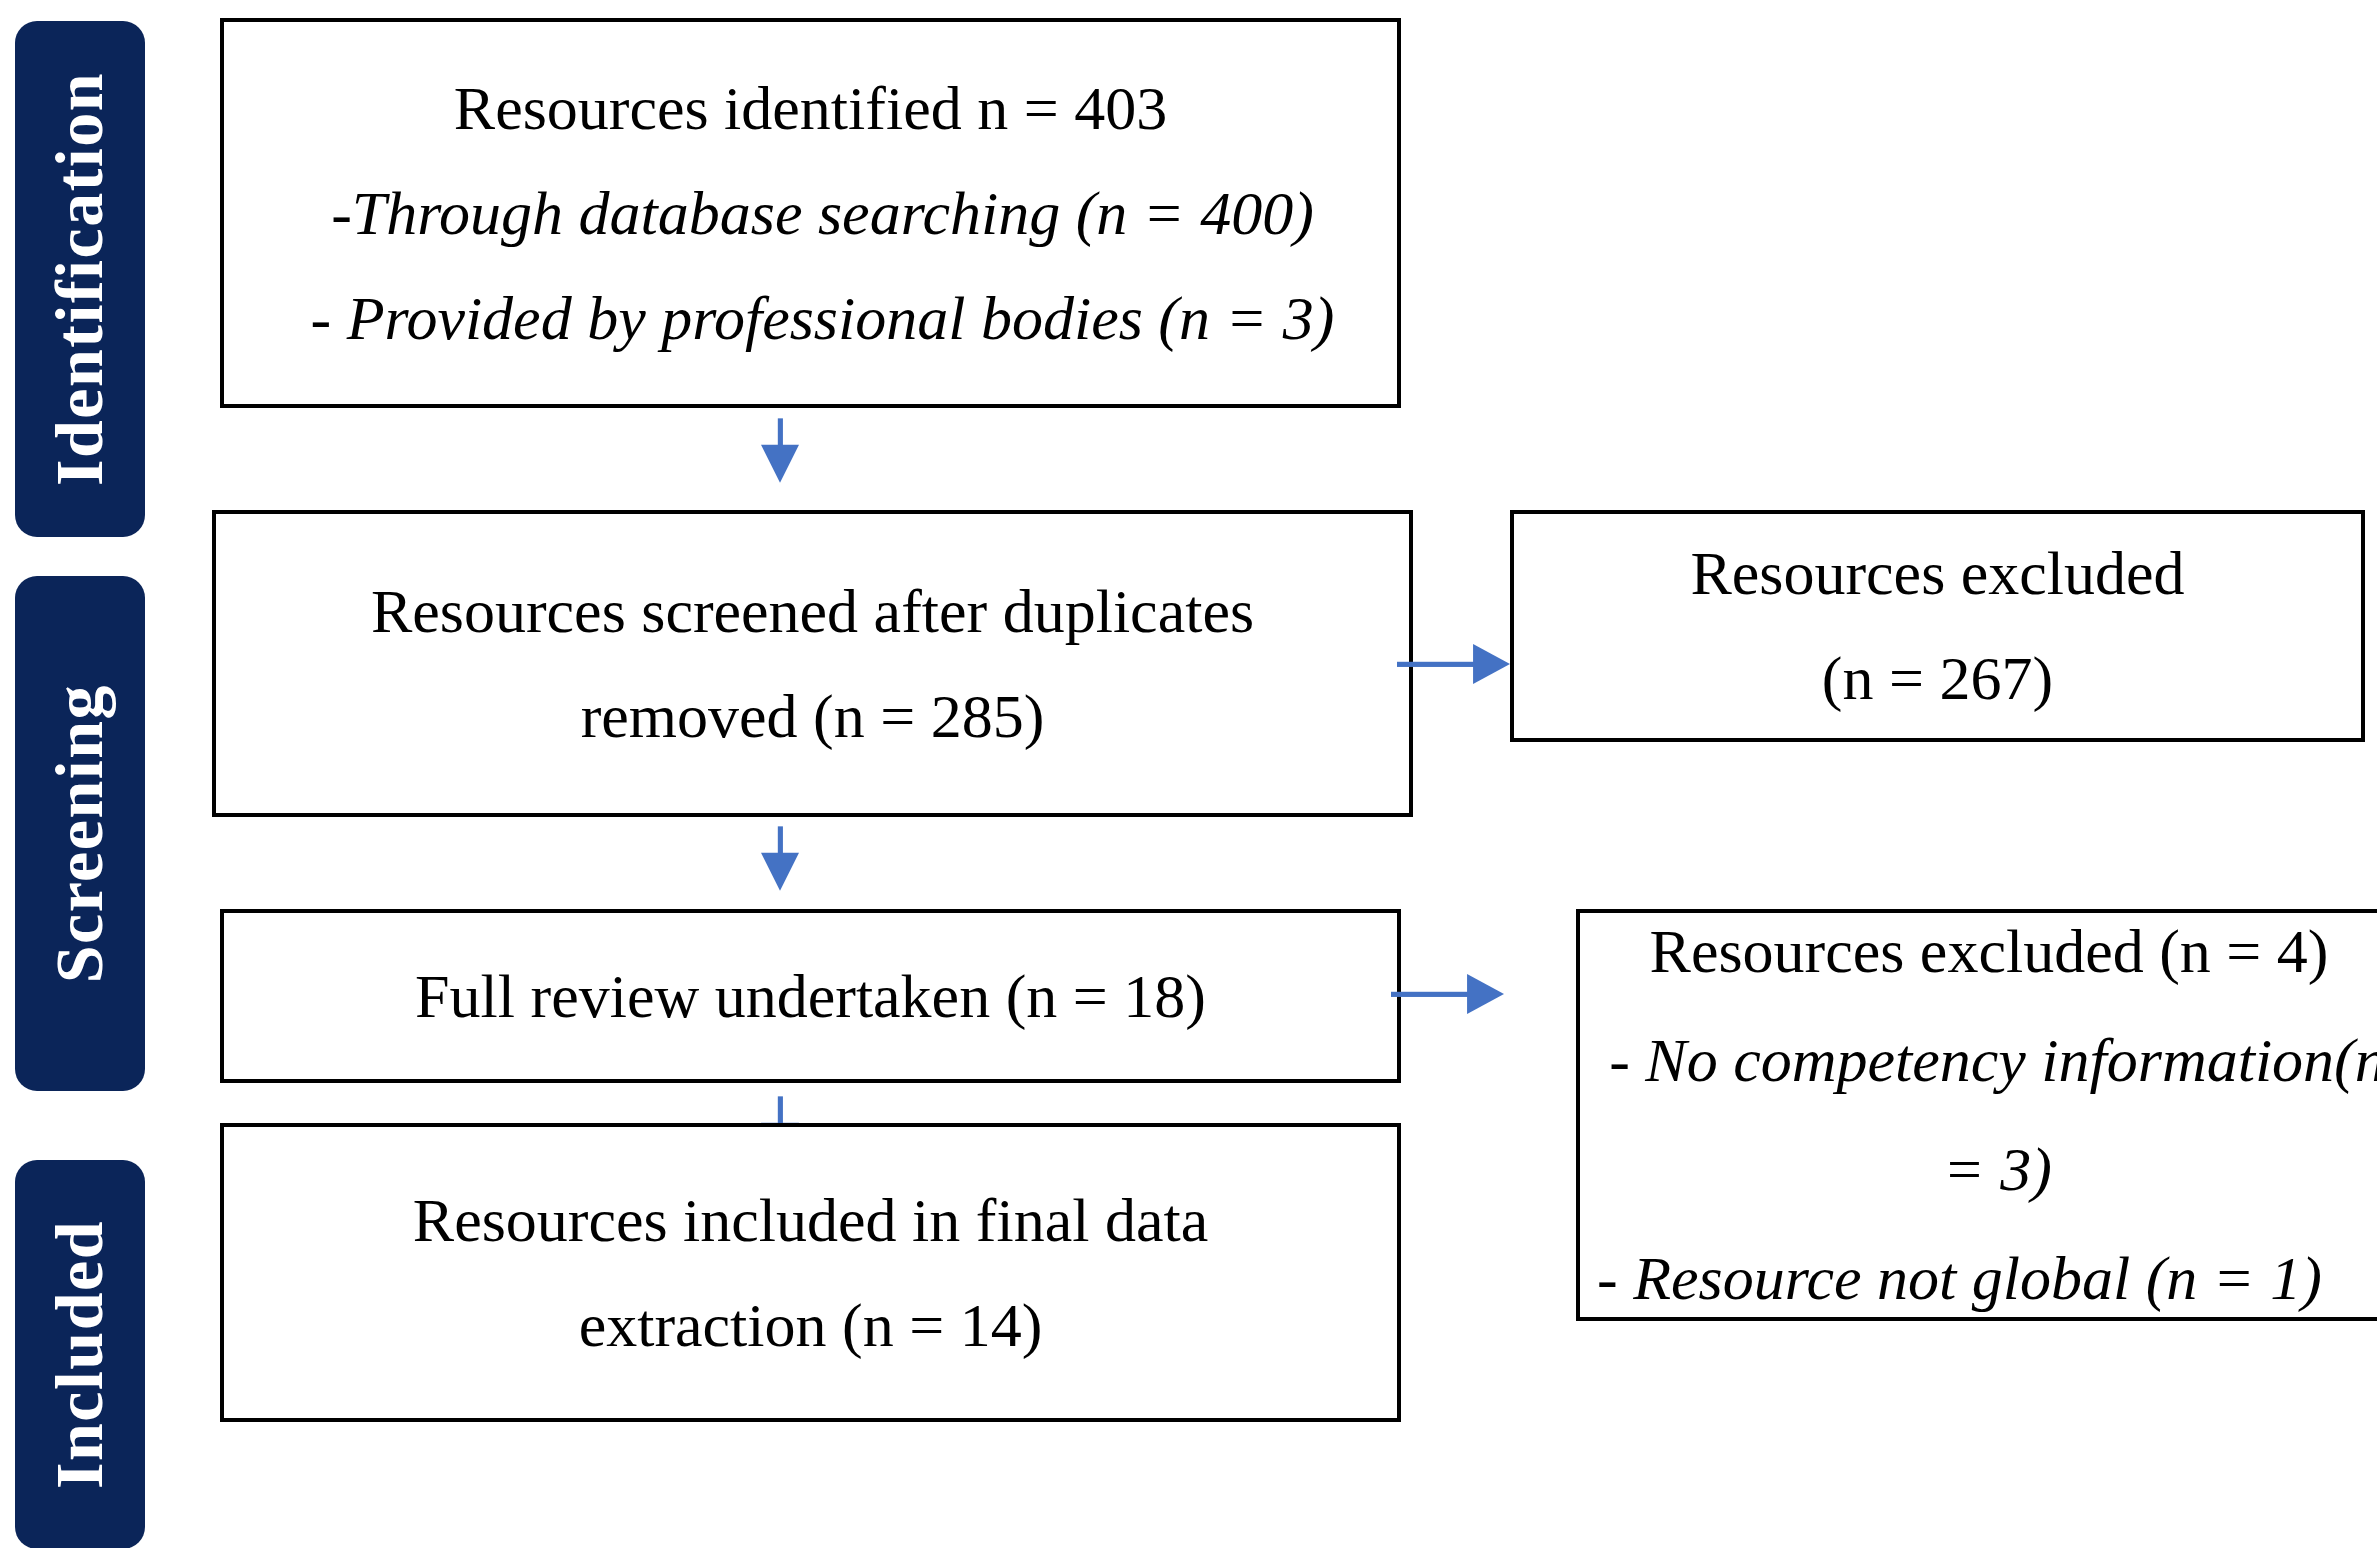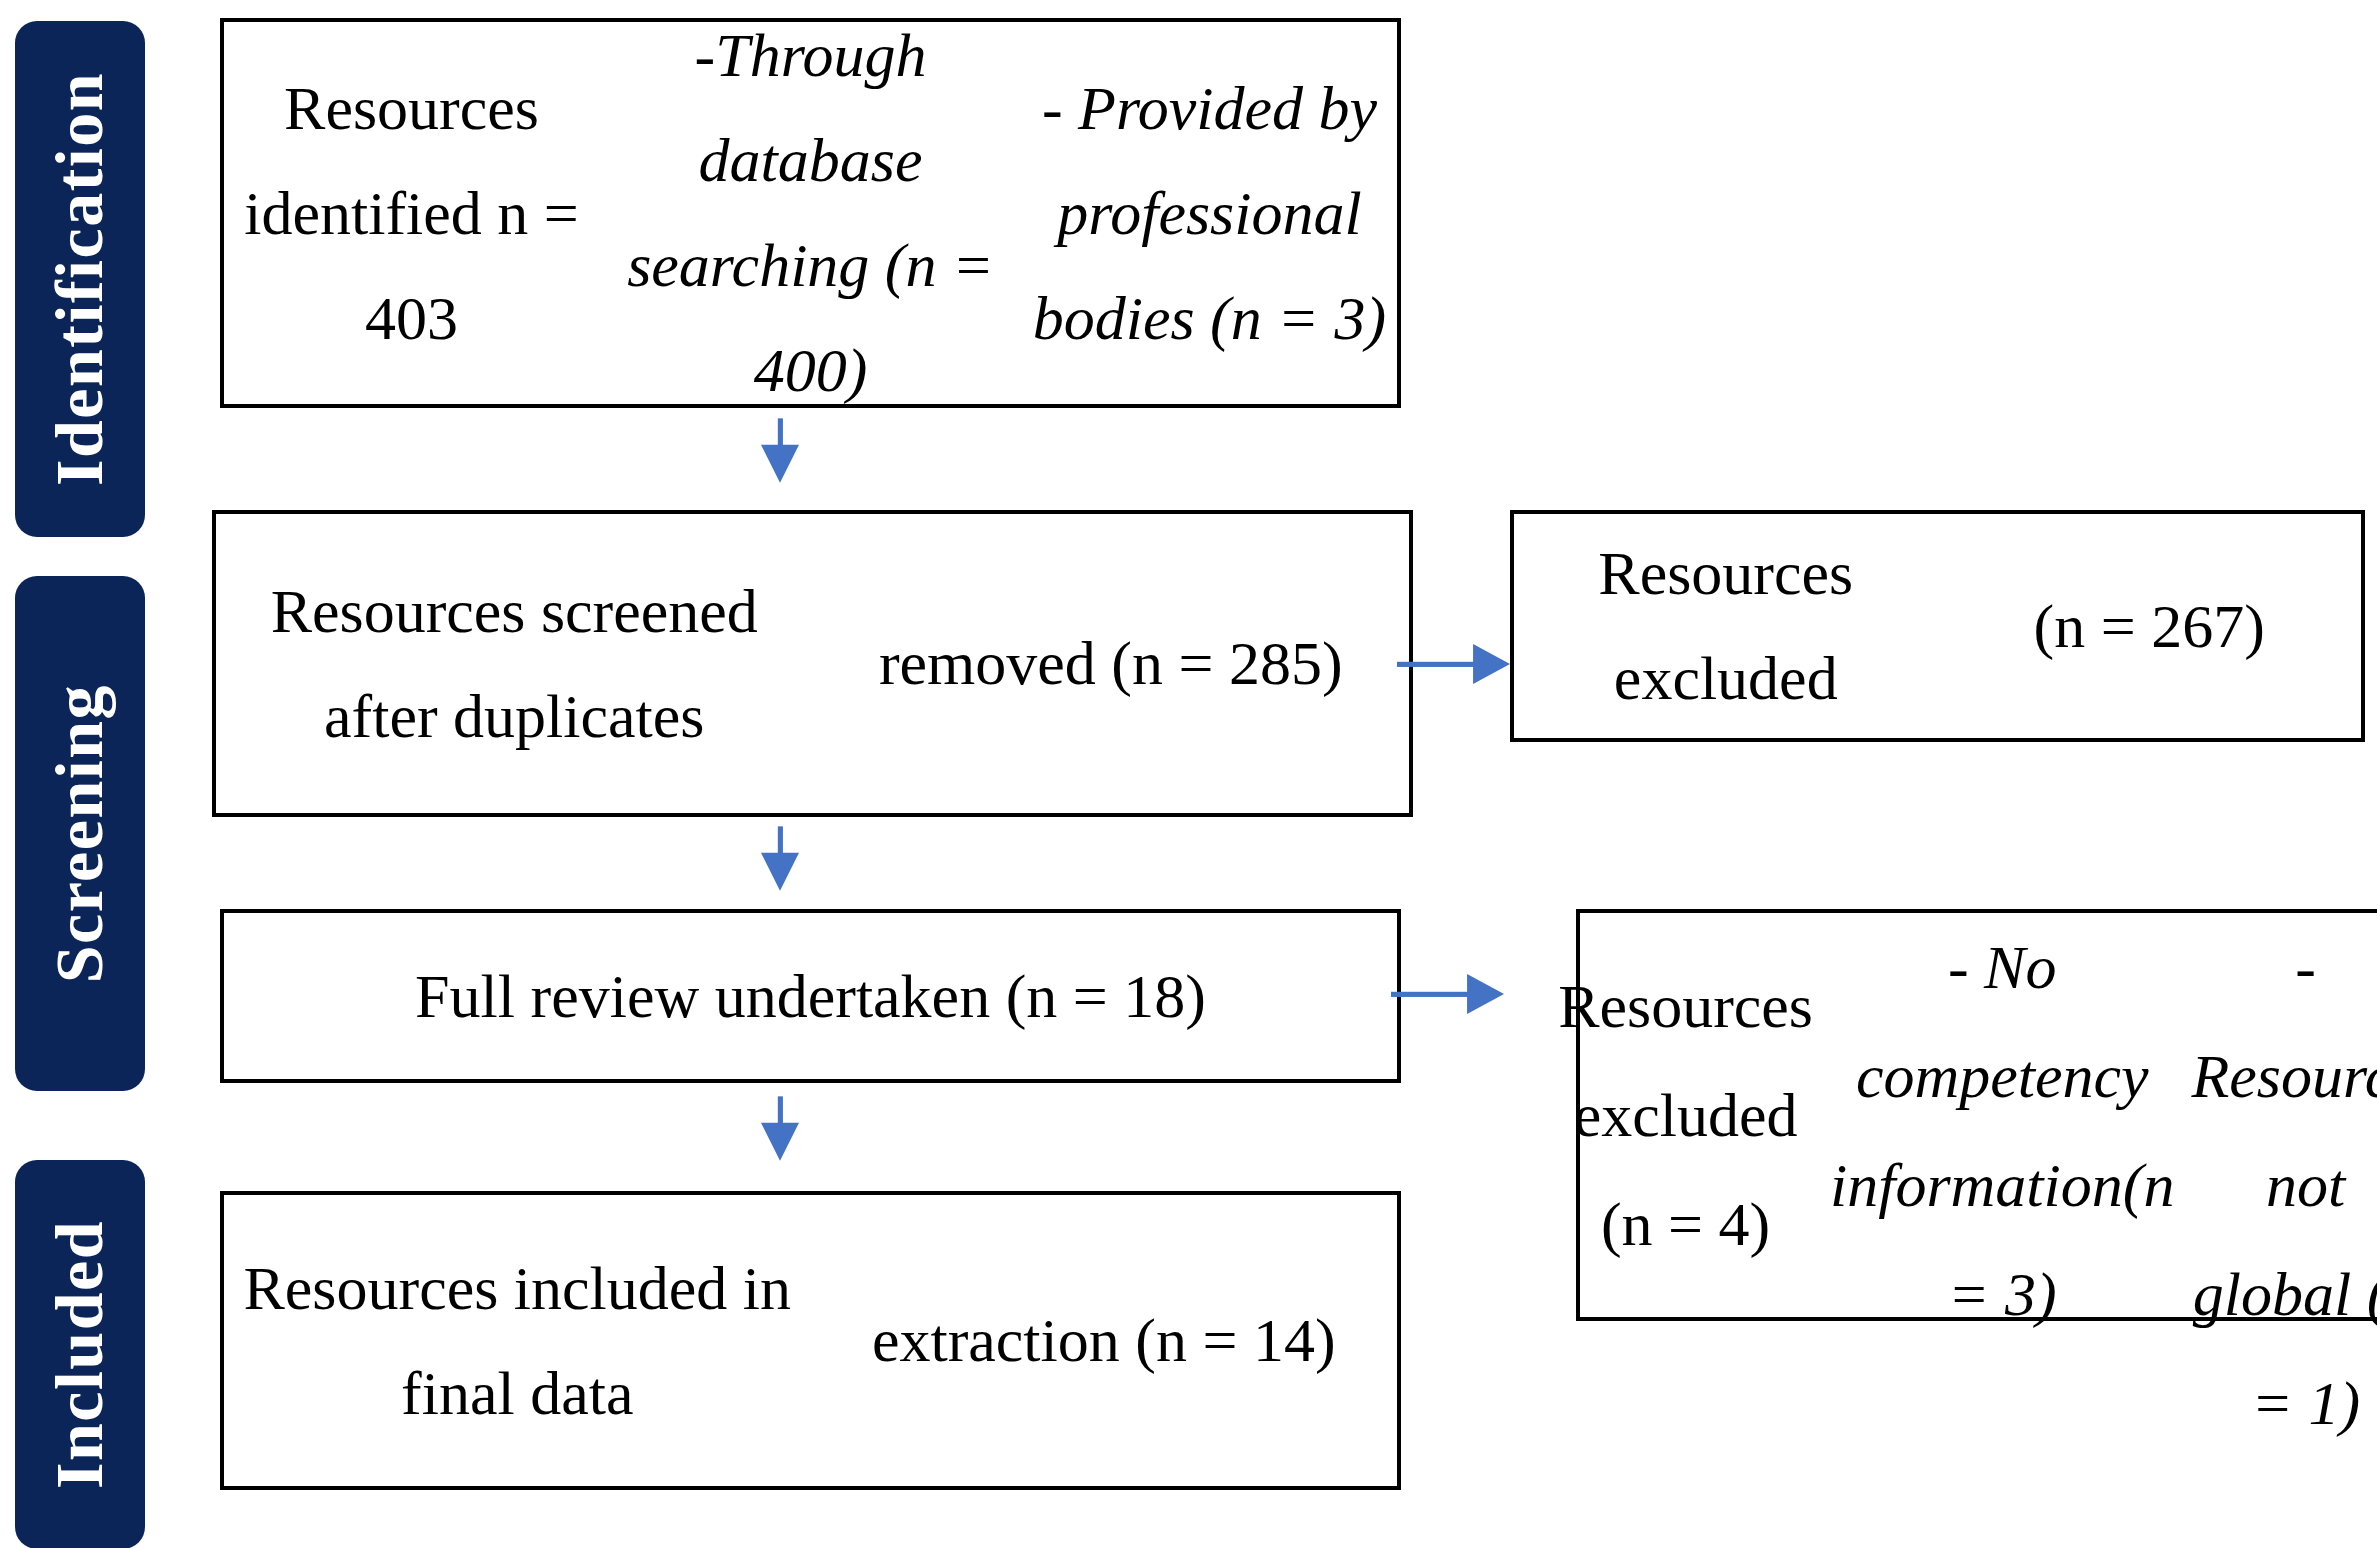--- a/index.html
+++ b/index.html
@@ -30,36 +30,36 @@
   #stage-identification{top:21.4px;height:516px;}
   #stage-screening{top:576px;height:515px;}
   #stage-included{top:1160px;height:389px;}
 
   
   .box{
     position:absolute;
     box-sizing:border-box;
     border:4.4px solid var(--box-border,#000);
     background:#fff;
-    display:flex;
+    display:flex;flex-direction:column;
     justify-content:center;align-items:center;
     text-align:center;
     font-size:62px;line-height:105px;
   }
   .box .line{width:100%;}
   .italic{font-style:italic;padding-left:24px;}
   #box-identified{left:220px;top:18.4px;width:1181px;height:390px;}
   #box-screened{left:212px;top:510px;width:1201px;height:307px;}
   #box-excluded-screening{left:1510px;top:510px;width:855px;height:232px;}
   #box-full-review{left:220px;top:909px;width:1181px;height:174px;}
   #box-excluded-full-review{left:1576px;top:909px;width:826px;height:412px;line-height:109px;}
   #box-excluded-full-review .bullet{
     align-self:flex-start;text-align:center;padding-left:17px;width:auto;
   }
-  #box-included-final{left:220px;top:1191px;width:1181px;height:299px;}
+  #box-included-final{left:220px;top:1123px;width:1181px;height:299px;}
 
   
   .arrow{position:absolute;color:var(--arrow,#4472C4);}
   .arrow svg{display:block;}
   #arrow-down-1{left:761px;top:418px;}
   #arrow-down-2{left:761px;top:826px;}
   #arrow-down-3{left:761px;top:1096px;}
   #arrow-right-1{left:1397px;top:644px;}
   #arrow-right-2{left:1391px;top:974px;}
 </style>

